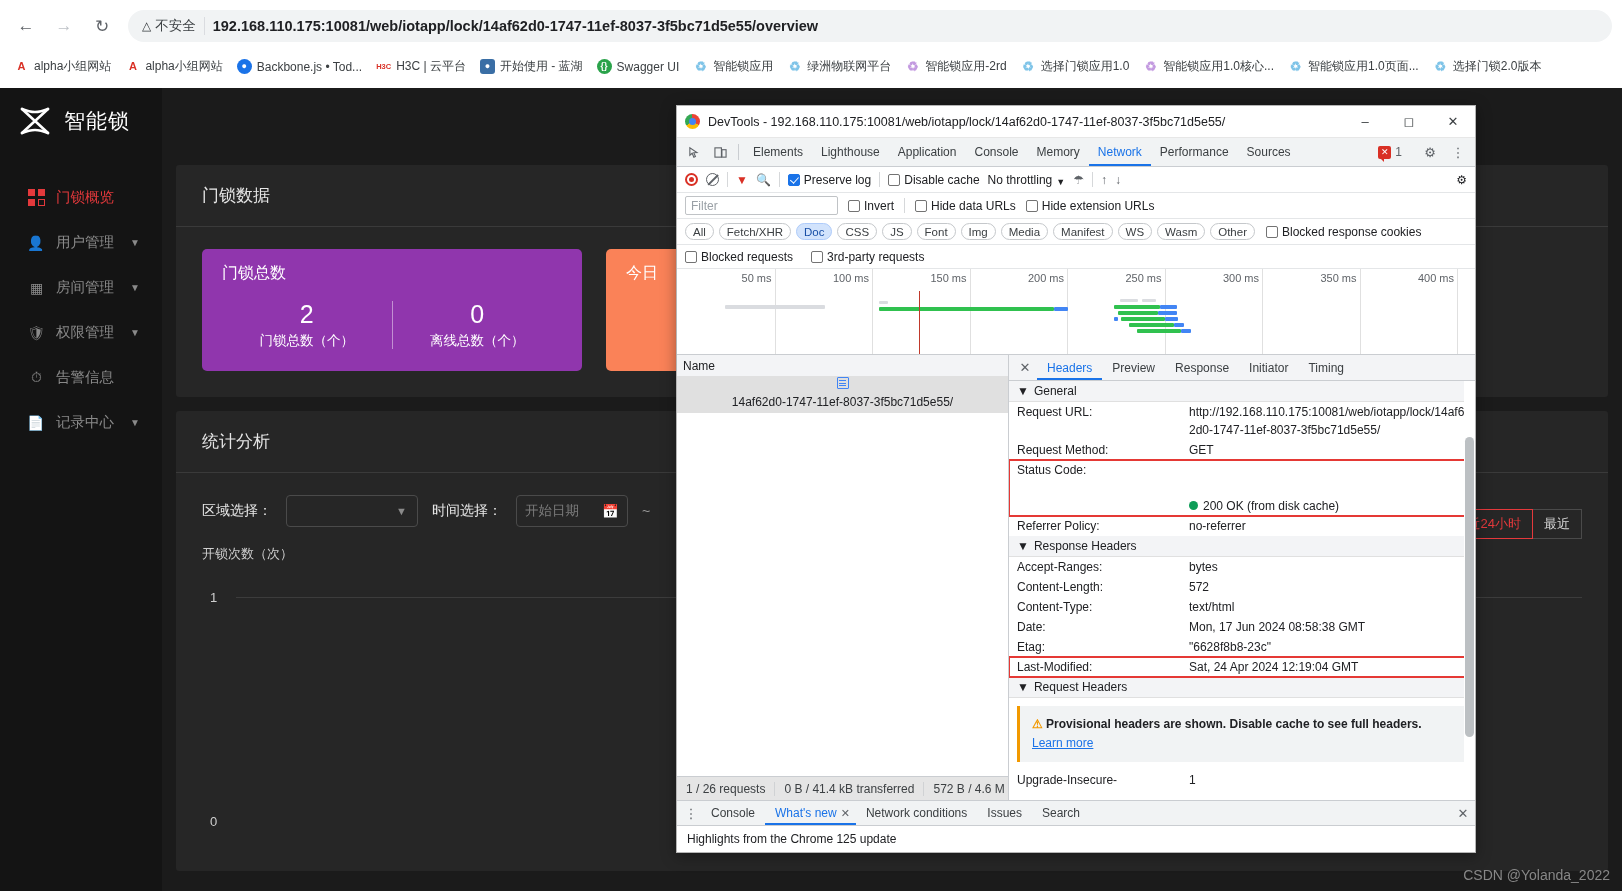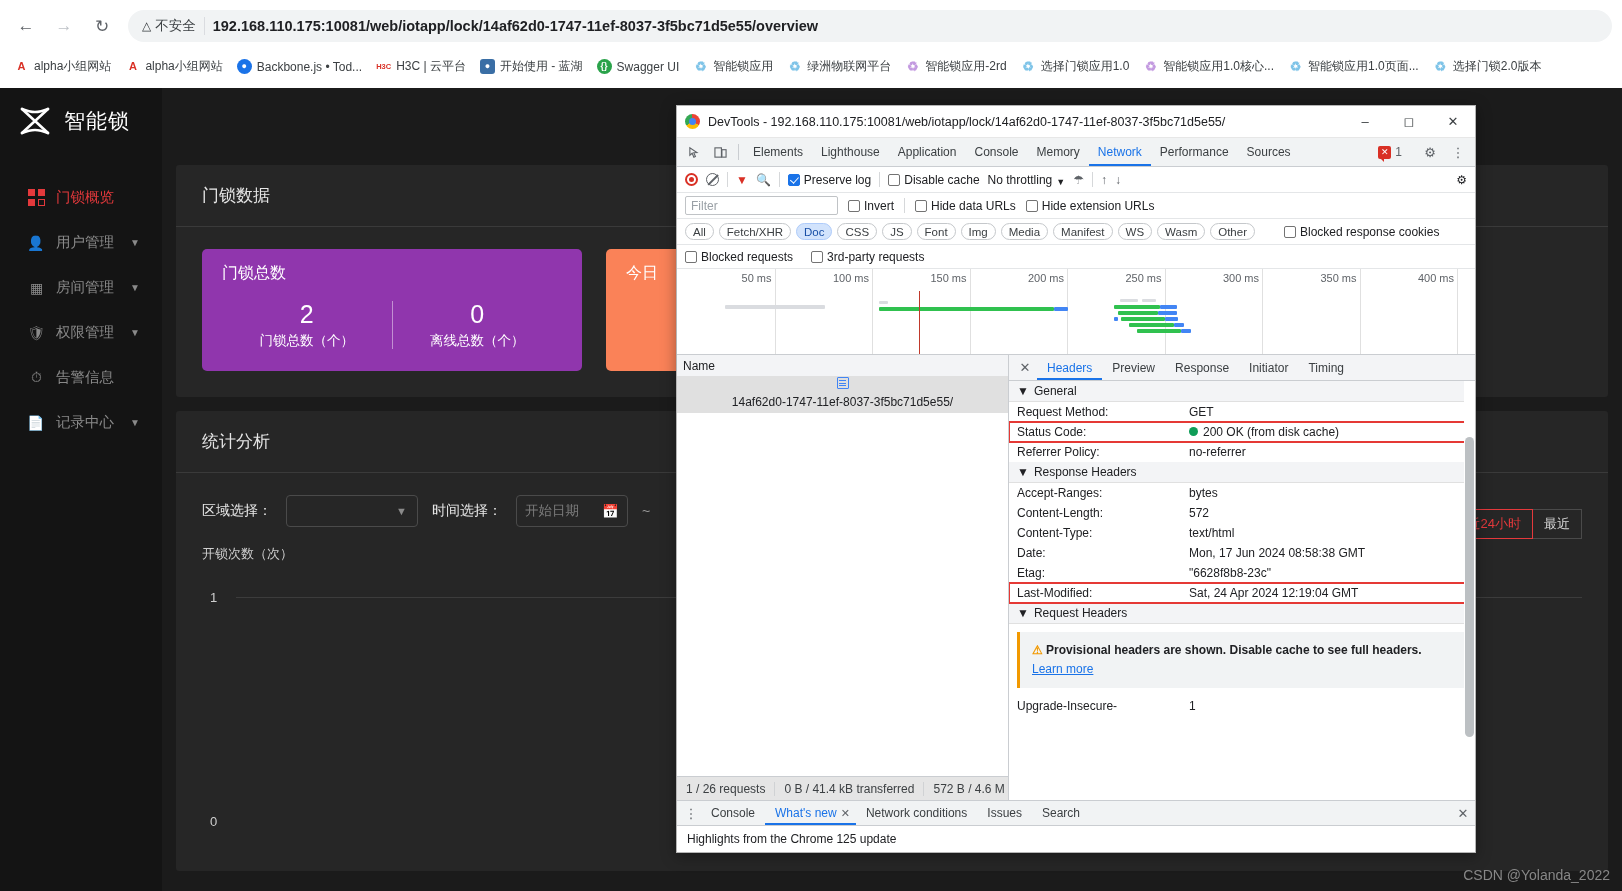--- a/index.html
+++ b/index.html
@@ -202,21 +202,21 @@
   .dtab.sel { color:#1a73e8; box-shadow: inset 0 -2px 0 #1a73e8;}
   .dt-x { width:24px; display:flex;align-items:center;justify-content:center;color:#5f6368;font-size:13px;}
   .detail-body { flex:1; overflow:hidden; position:relative; }
   .sec-head { height:21px; display:flex;align-items:center; gap:5px; padding:0 8px;
               background:#f3f4f6; border-bottom:1px solid #e0e0e0; font-size:12px; color:#202124;}
   .kv { display:flex; padding:1px 8px; font-size:12px; line-height:18px; }
   .kv .k { width:172px; color:#202124; flex:0 0 172px;}
   .kv .v { color:#202124; word-break:break-all;}
   .kv.highlight { outline:2px solid #e53935; outline-offset:-1px; }
   .dotok { display:inline-block;width:9px;height:9px;border-radius:50%;background:#0f9d58;margin-right:5px;}
-  .gray { color:#5f6368; }
+  .gray { color:#5f6368;margin-top:36px; }
   .prov { margin:8px 8px; background:#f1f3f4; border-left:3px solid #f29900; padding:9px 12px;
           font-size:12px; line-height:19px; font-weight:bold; color:#202124; }
   .prov a { color:#1a73e8; font-weight:normal;}
   .scrollbar { position:absolute; right:0; top:0; bottom:0; width:11px; background:#fff; }
   .scroll-thumb { position:absolute; right:1px; width:9px; background:#bcc0c3; border-radius:5px;}
 
   .drawer { height:52px; border-top:1px solid #cacdd1; background:#fff; display:flex; flex-direction:column;}
   .drawer-tabs { height:26px; display:flex; align-items:stretch; background:#f1f3f4;
                  border-bottom:1px solid #cacdd1; padding-left:4px;}
   .drawer-body { flex:1; font-size:12px; color:#202124; padding:6px 10px; position:relative;}
@@ -526,21 +526,21 @@
         <div class="chip sel">Doc</div>
         <div class="chip">CSS</div>
         <div class="chip">JS</div>
         <div class="chip">Font</div>
         <div class="chip">Img</div>
         <div class="chip">Media</div>
         <div class="chip">Manifest</div>
         <div class="chip">WS</div>
         <div class="chip">Wasm</div>
         <div class="chip">Other</div>
-        <label class="ck" style="margin-left: 24px;">
+        <label class="ck" style="margin-left: 6px;">
           <span class="box"></span>
           <span>Blocked response cookies</span>
         </label>
       </div>
 
     <div class="dt-req">
       <label class="ck">
         <span class="box"></span>
         <span>Blocked requests</span>
       </label>
@@ -627,20 +627,24 @@
               <div class="dtab">Initiator</div>
               <div class="dtab">Timing</div>
             </div>
         </div>
         <div class="detail-body" id="headers-panel">
             <div class="sec-head">
               <span>▼</span>
               <span>General</span>
             </div>
             <div class="kv">
+              <span class="k">Request URL:</span>
+              <span class="v">http://192.168.110.175:10081/web/iotapp/lock/14af62d0-1747-11ef-8037-3f5bc71d5e55/</span>
+            </div>
+            <div class="kv">
               <span class="k">Request Method:</span>
               <span class="v">GET</span>
             </div>
             <div class="kv highlight">
               <span class="k">Status Code:</span>
               <span class="v gray"><span class="dotok"></span>200 OK (from disk cache)</span>
             </div>
             <div class="kv">
               <span class="k">Referrer Policy:</span>
               <span class="v">no-referrer</span>

